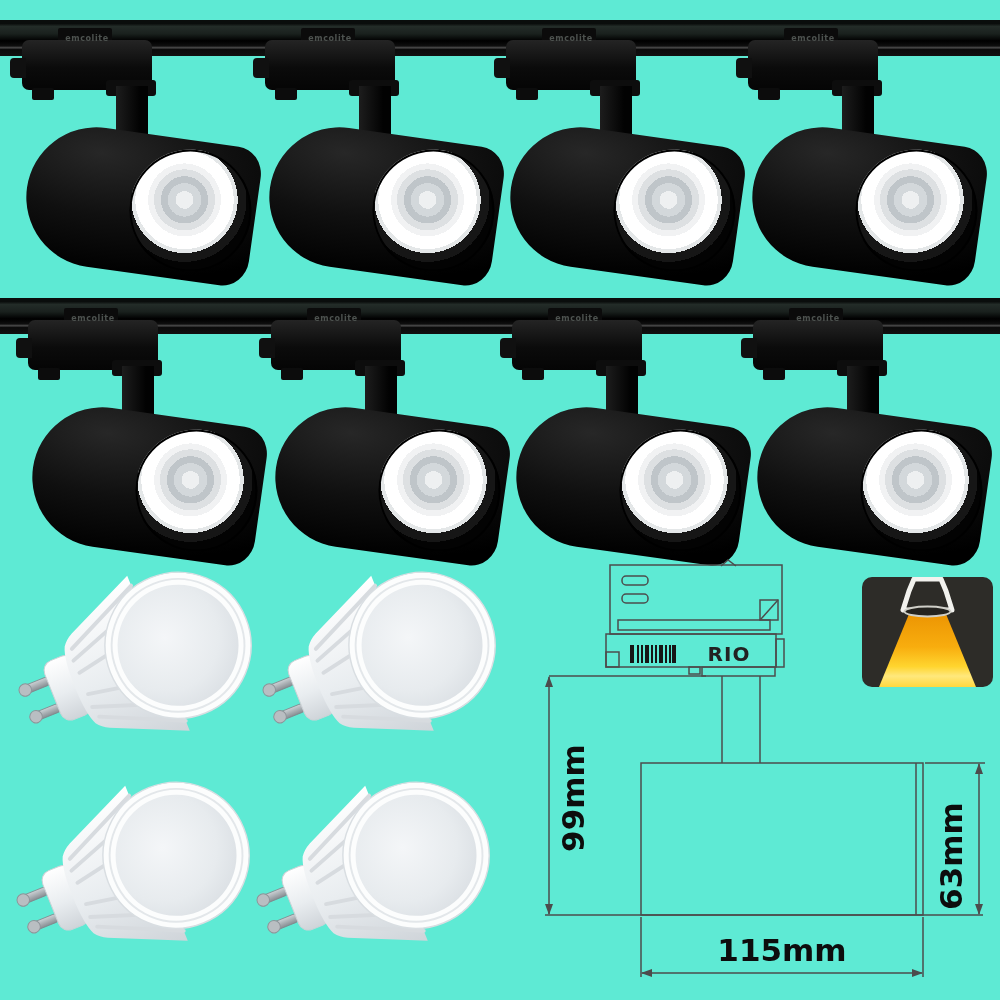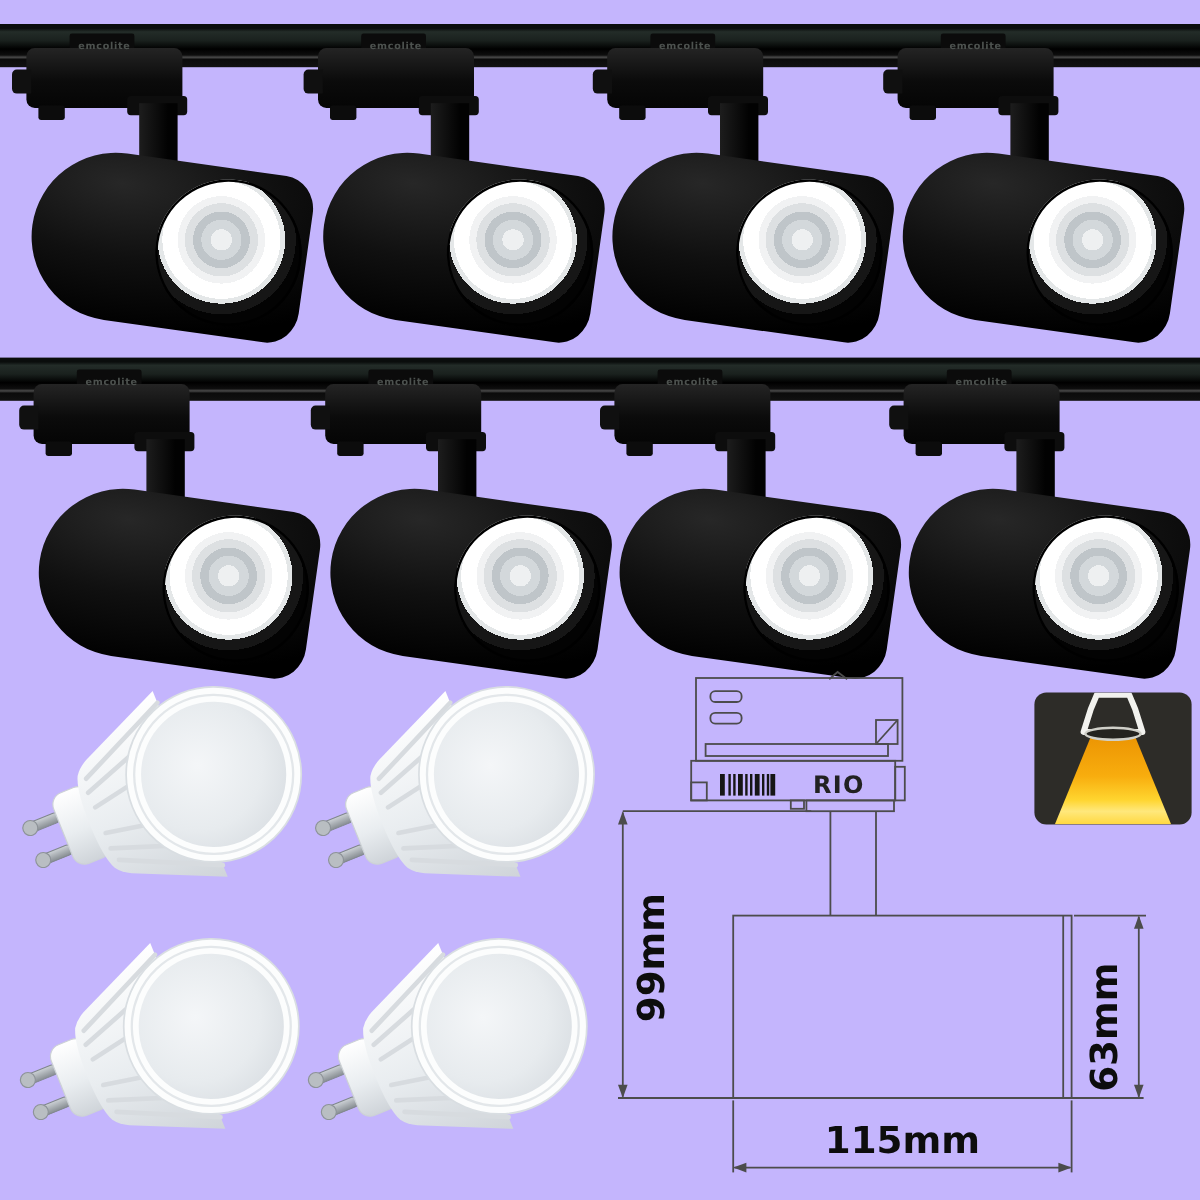--- a/index.html
+++ b/index.html
@@ -1,16 +1,16 @@
 <!DOCTYPE html>
 <html><head>
 <meta charset="utf-8">
 <style>
   html,body{margin:0;padding:0;background:#fff;}
-  #stage{position:relative;width:1000px;height:1000px;background:#c4b5fd;overflow:hidden;
+  #stage{position:relative;width:1000px;height:1000px;background:#5eead4;overflow:hidden;
          font-family:"Liberation Sans", sans-serif;}
 
   
   .rail{position:absolute;left:0;width:1000px;height:36px;
     background:linear-gradient(180deg,#0a0d0c 0%,#0a0d0c 10%,#232c28 18%,#1a211e 38%,#000 58%,#0e0e0e 72%,#4a4a4a 77%,#0b0b0b 82%,#111 100%);}
 
   
   .spot{position:absolute;width:256px;height:290px;}
   .spot>div{position:absolute;}
   .hook{left:36px;top:2px;width:54px;height:16px;background:#0b0b0b;border-radius:2px;}
@@ -29,21 +29,21 @@
     box-shadow:inset 0 0 0 2px #000;
     background:radial-gradient(circle at 44% 42%,
       #eef0f1 0 9%,#d3d8db 9% 17%,#bfc5c9 17% 24%,#dde0e2 24% 31%,
       #f1f2f3 31% 37%,#ffffff 37% 50%,#e4e7e8 50% 54%,#161616 54% 63%,#030303 63% 100%);}
 
   
   .beamicon{position:absolute;left:862px;top:577px;width:131px;height:110px;border-radius:10px;
     background:#2d2c28;overflow:hidden;}
 
   
-  .diagram{position:absolute;left:508px;top:553px;width:462px;height:447px;}
+  .diagram{position:absolute;left:538px;top:553px;width:462px;height:447px;}
   .diagram svg{overflow:visible;}
   .dimtext{font-family:"DejaVu Sans",sans-serif;font-weight:700;font-size:31px;fill:#0d0d0d;}
   .riotext{font-family:"DejaVu Sans",sans-serif;font-weight:600;font-size:20px;fill:#222;letter-spacing:1px;}
 
   .bulb-svg{position:absolute;overflow:visible;}
   svg{display:block;}
 </style>
 </head>
 <body>
 

